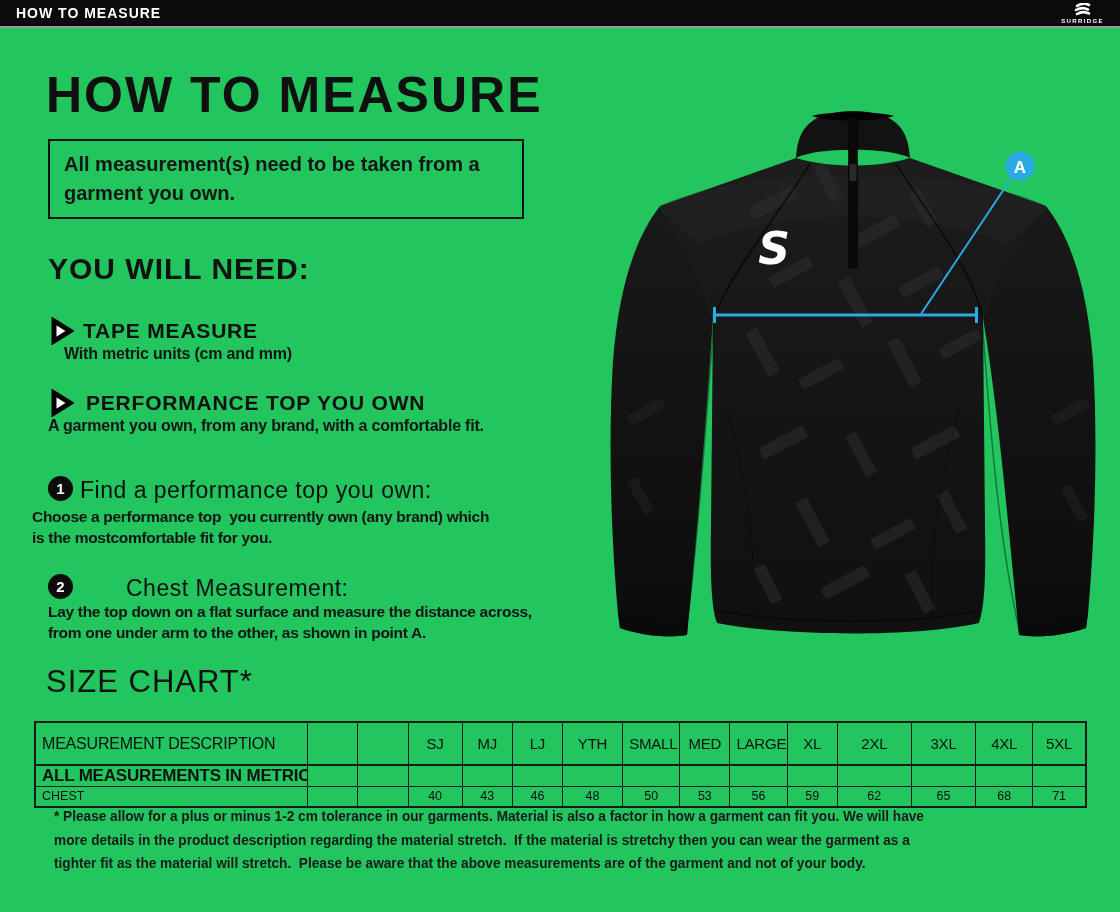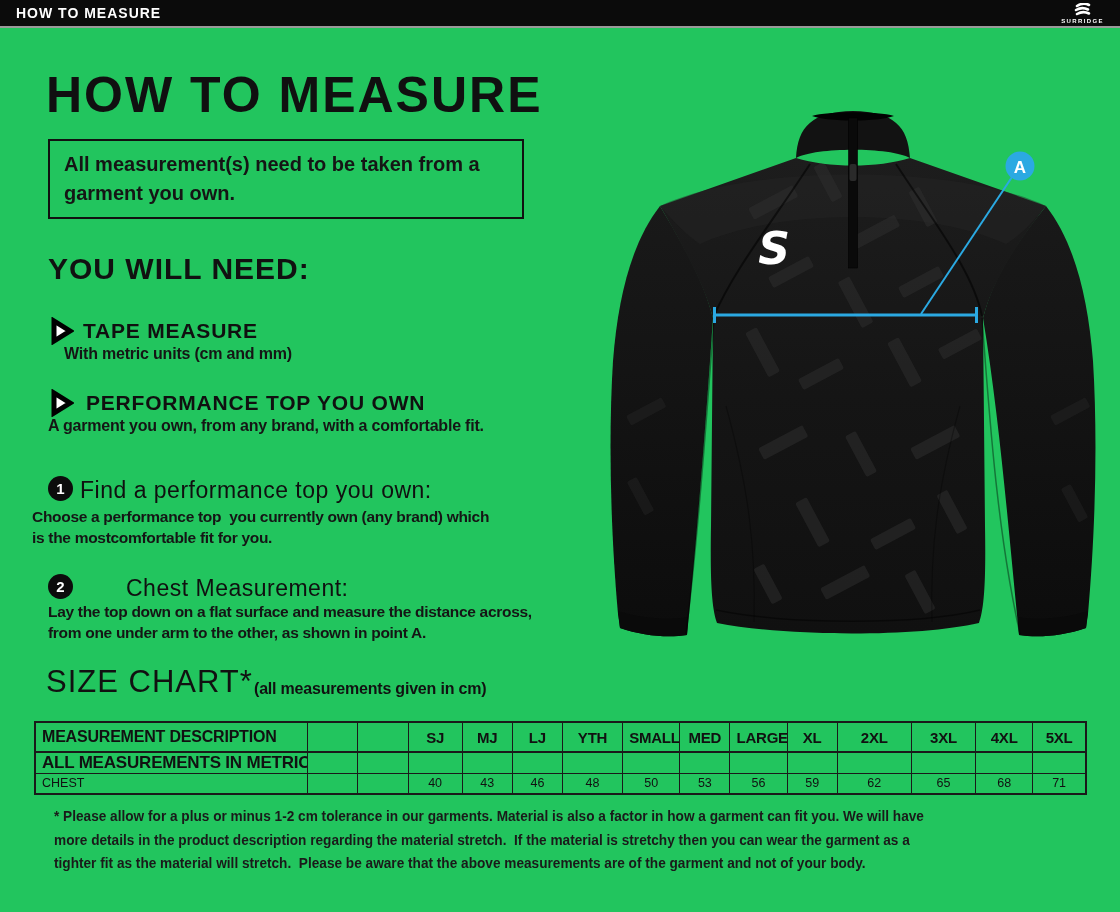--- a/index.html
+++ b/index.html
@@ -33,21 +33,21 @@
   .step-body { position:absolute; }
   .step-line { font-size:15.5px; font-weight:700; letter-spacing:-0.3px; line-height:21px; white-space:pre; color:#151515; }
 
   .sc-heading { position:absolute; left:46px; top:664px; font-size:31px; font-weight:400; letter-spacing:1px; }
   .sc-note { position:absolute; left:254px; top:680px; font-size:16px; font-weight:700; letter-spacing:-0.2px; }
 
   
   .size-table { position:absolute; left:34px; top:721px; border-collapse:collapse; table-layout:fixed; width:1053px;
                 border:2px solid #1a1a1a; }
   .size-table th, .size-table td { border:1.5px solid #1a1a1a; padding:0 6px; overflow:hidden; white-space:nowrap; }
-  .size-table thead th { height:30px; font-size:15px; font-weight:700; letter-spacing:-0.2px; text-align:center; border-bottom-width:2px; }
+  .size-table thead th { height:43px; font-size:15px; font-weight:400; letter-spacing:-0.2px; text-align:center; border-bottom-width:2px; }
   .size-table thead th.first { text-align:left; font-size:16px; }
   .size-table tr.metric td { height:18px; font-size:17px; font-weight:700; text-align:left; letter-spacing:-0.2px; }
   .size-table tr.chest td { height:20px; font-size:12.5px; font-weight:400; text-align:center; }
   .size-table tr.chest td.first, .size-table tr.metric td.first { text-align:left; }
 
   .footnote { position:absolute; left:54px; top:804px; }
   .footnote-line { font-size:15.5px; font-weight:700; line-height:23.5px; white-space:pre; color:#1a1a1a;
                    transform:scaleX(0.88); transform-origin:0 50%; }
 
   .garment-wrap { position:absolute; left:598px; top:106px; width:512px; height:580px; }
@@ -98,21 +98,20 @@
   </div>
 
   <div class="step-circle" style="left:48px; top:574px;">2</div>
   <div class="step-title" style="left:80px; top:575px;margin-left:46px;">Chest Measurement:</div>
   <div class="step-body" style="left:48px; top:601px;">
     <div class="step-line">Lay the top down on a flat surface and measure the distance across,</div>
     <div class="step-line">from one under arm to the other, as shown in point A.</div>
   </div>
 
   <div class="sc-heading">SIZE CHART*</div>
-  <div class="sc-note">(all measurements given in cm)</div>
 
   <table class="size-table">
     <colgroup>
       <col style="width:272px">
         <col style="width:50px">
         <col style="width:50px">
         <col style="width:54px">
       <col style="width:50px">
         <col style="width:50px">
         <col style="width:60px">

